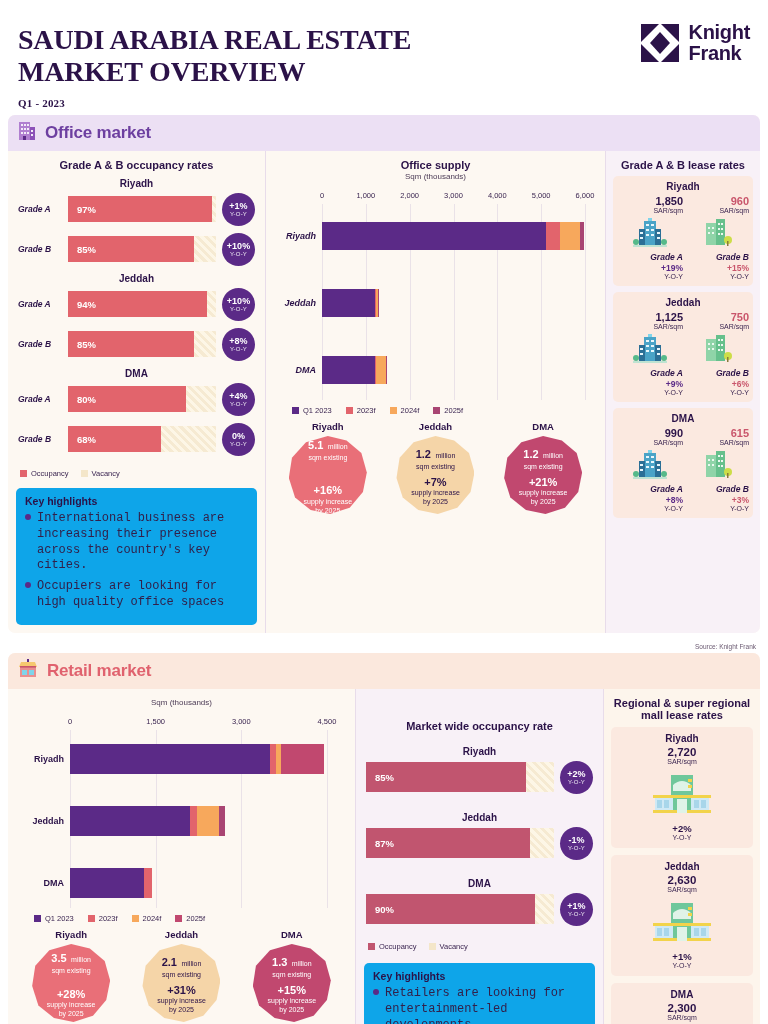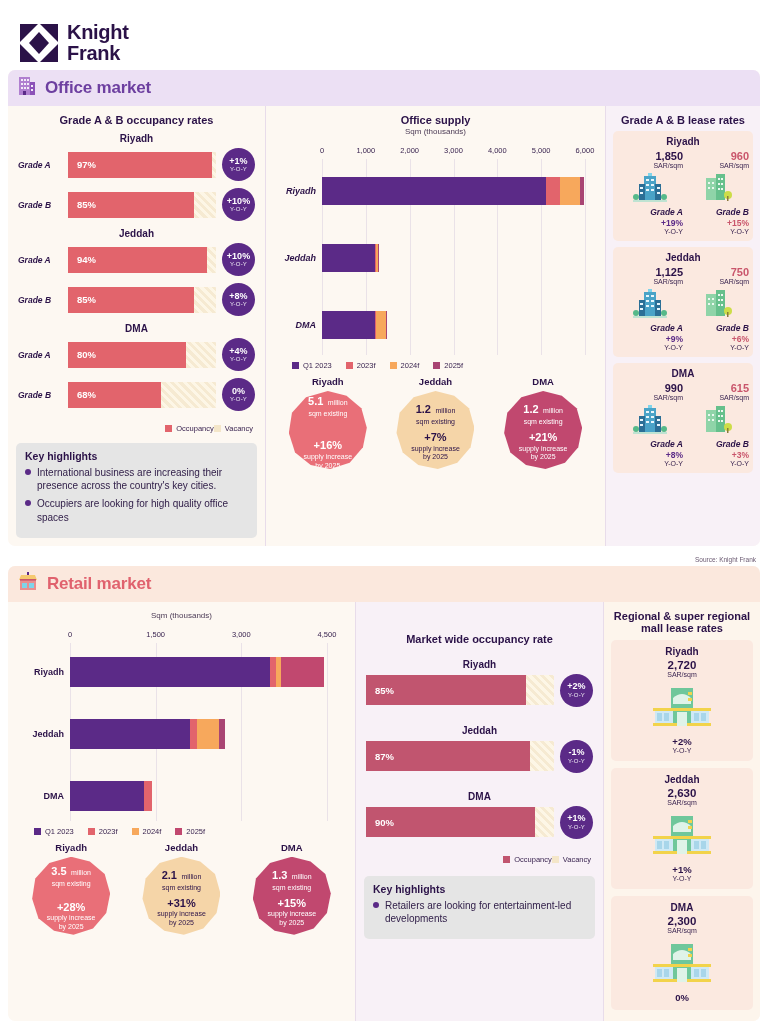--- a/index.html
+++ b/index.html
@@ -52,30 +52,30 @@
   .occ-track { position: relative; height: 26px; flex: 1; background: #f4e6c9;
      background-image: repeating-linear-gradient(45deg, #f6ead2 0 3px, #fdf6e6 3px 6px); border-radius:1px;}
   .occ-fill { position: absolute; left:0; top:0; bottom:0; background: #e2646c; display:flex; align-items:center; }
   .occ-val { font-size: 9.5px; font-weight: bold; color: #fff; padding-left: 9px; }
   .occ-badge { flex: 0 0 33px; width:33px; height:33px; border-radius: 50%;
      background: #5b2a87; color:#fff; display:flex; flex-direction:column;
      align-items:center; justify-content:center; line-height:1.05;}
   .occ-badge .b1 { font-size: 9px; font-weight: bold;}
   .occ-badge .b2 { font-size: 6px; letter-spacing:0.2px; opacity:.92;}
 
-  .legend { display:flex; padding: 2px 12px 6px 12px; align-items:center;justify-content:flex-end;}
+  .legend { display:flex; gap:12px; padding: 2px 12px 6px 12px; align-items:center;}
   .legend-item { display:flex; align-items:center; gap:4px; font-size:7.5px; color:#3a2450;}
   .legend-sq { width:7px; height:7px; display:inline-block;}
 
   
-  .kh { background: #e5e5e5; border-radius: 5px; margin: 4px 8px 8px 8px; padding: 7px 9px 9px 9px;}
+  .kh { background: #0ea5e9; border-radius: 5px; margin: 4px 8px 8px 8px; padding: 7px 9px 9px 9px;}
   .kh-title { font-size: 10.5px; font-weight: bold; color:#2b1248; margin-bottom:4px;}
   .kh-item { display:flex; gap:6px; margin-bottom:5px;}
   .kh-dot { width:6px; height:6px; border-radius:50%; background:#5b2a87; flex:0 0 6px; margin-top:3px;}
-  .kh-text { font-size: 10px; line-height: 1.32; color:#32204a;}
+  .kh-text { font-size: 12px; line-height: 1.32; color:#32204a;font-family:Liberation Mono, monospace;}
 
   
   .chart-wrap { padding: 8px 14px 2px 14px; }
   .chart-area { position: relative; margin-top: 10px; }
   .axis { position: relative; height: 13px; }
   .tick { position:absolute; font-size: 7.5px; color:#3a2450; transform: translateX(-50%); }
   .plot { position: relative; }
   .gridline { position:absolute; top:0; bottom:0; width:1px; background:#eae2e8;}
   .bar-row { position: relative; display:flex; align-items:center; }
   .bar-city { position:absolute; right: calc(100% + 6px); font-size:9px; font-style:italic; font-weight:bold; color:#2b1248; white-space:nowrap;}
@@ -124,20 +124,27 @@
   .mall-yoylbl { font-size:7px; color:#3a2450;}
 
   .source { font-size: 6.5px; color:#6b5a72; text-align:right; padding: 2px 12px 3px 0; }
 </style>
 </head>
 <body>
 
 <div class="page">
 
   <div class="header">
+    <div class="title-block">
+      <div class="main-title">
+        <div>SAUDI ARABIA REAL ESTATE</div>
+        <div>MARKET OVERVIEW</div>
+      </div>
+      <div class="subtitle">Q1 - 2023</div>
+    </div>
     <div class="logo">
       <div class="logo-mark">
         <svg width="42" height="42" viewBox="0 0 42 42">
           <path d="M2 2 L20 2 L2 20 Z" fill="#2b1248"></path>
           <path d="M40 2 L40 20 L22 2 Z" fill="#2b1248"></path>
           <path d="M2 40 L2 22 L20 40 Z" fill="#2b1248"></path>
           <path d="M40 40 L22 40 L40 22 Z" fill="#2b1248"></path>
           <path d="M21 10 L31 21 L21 32 L11 21 Z" fill="#2b1248"></path>
         </svg>
       </div>

